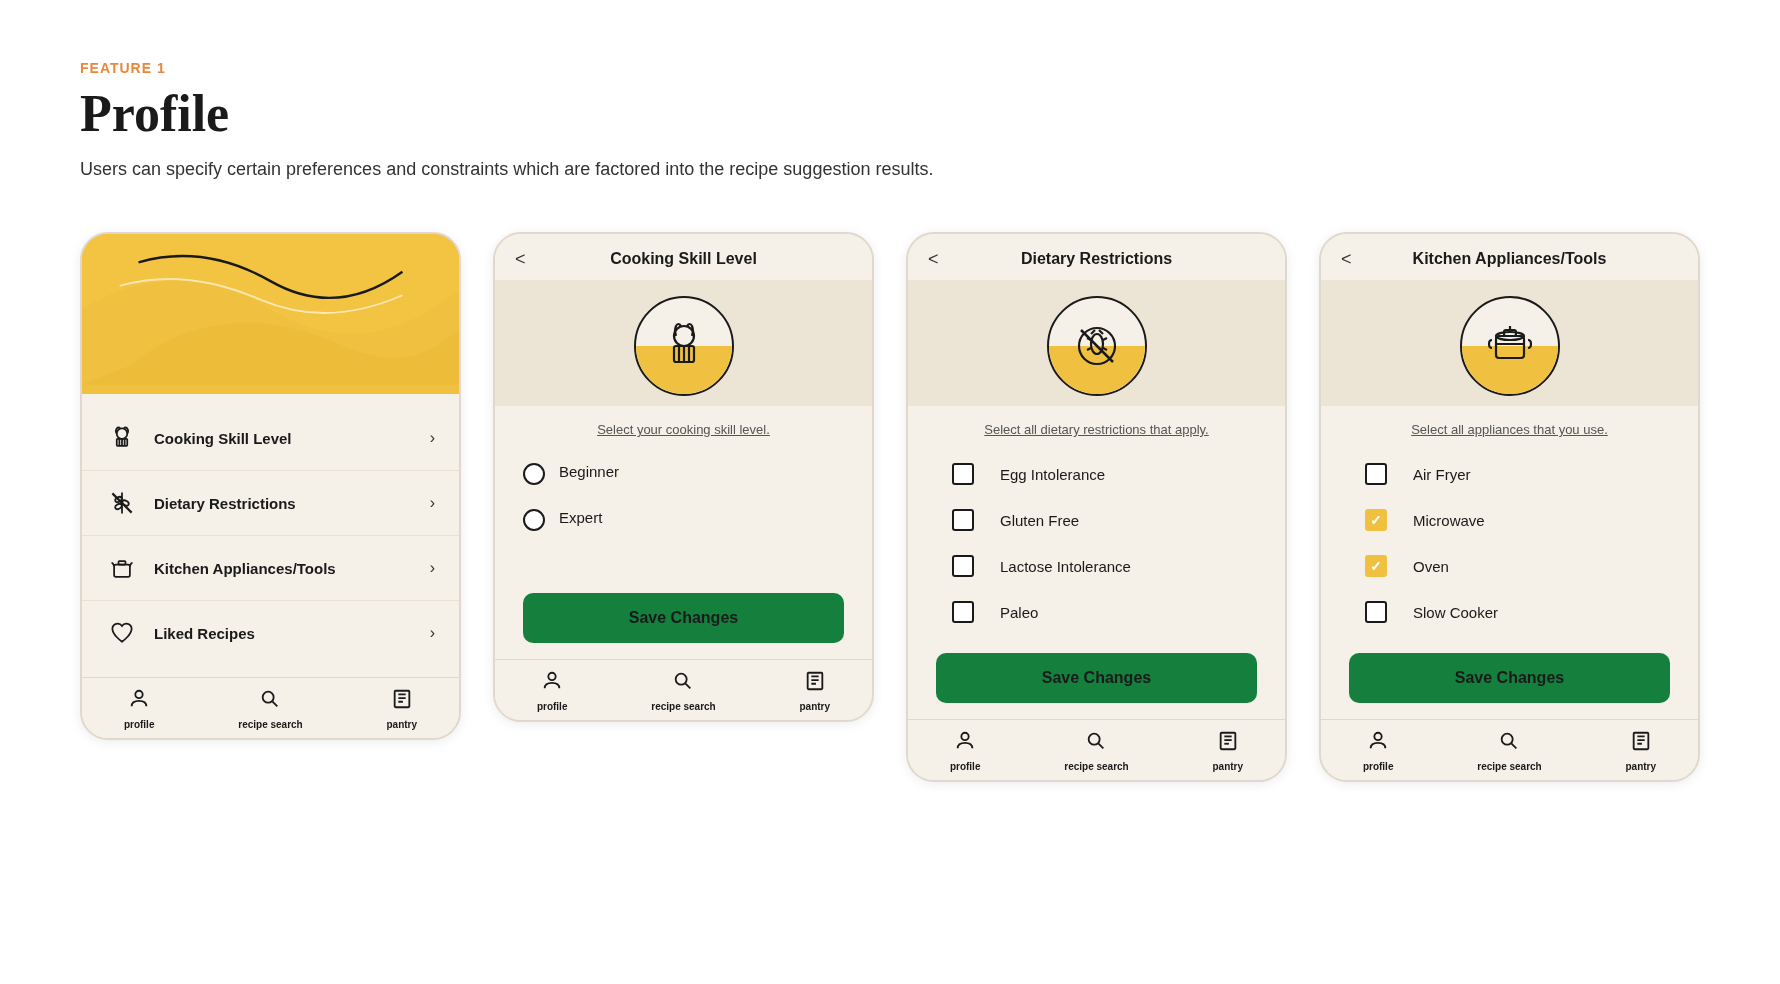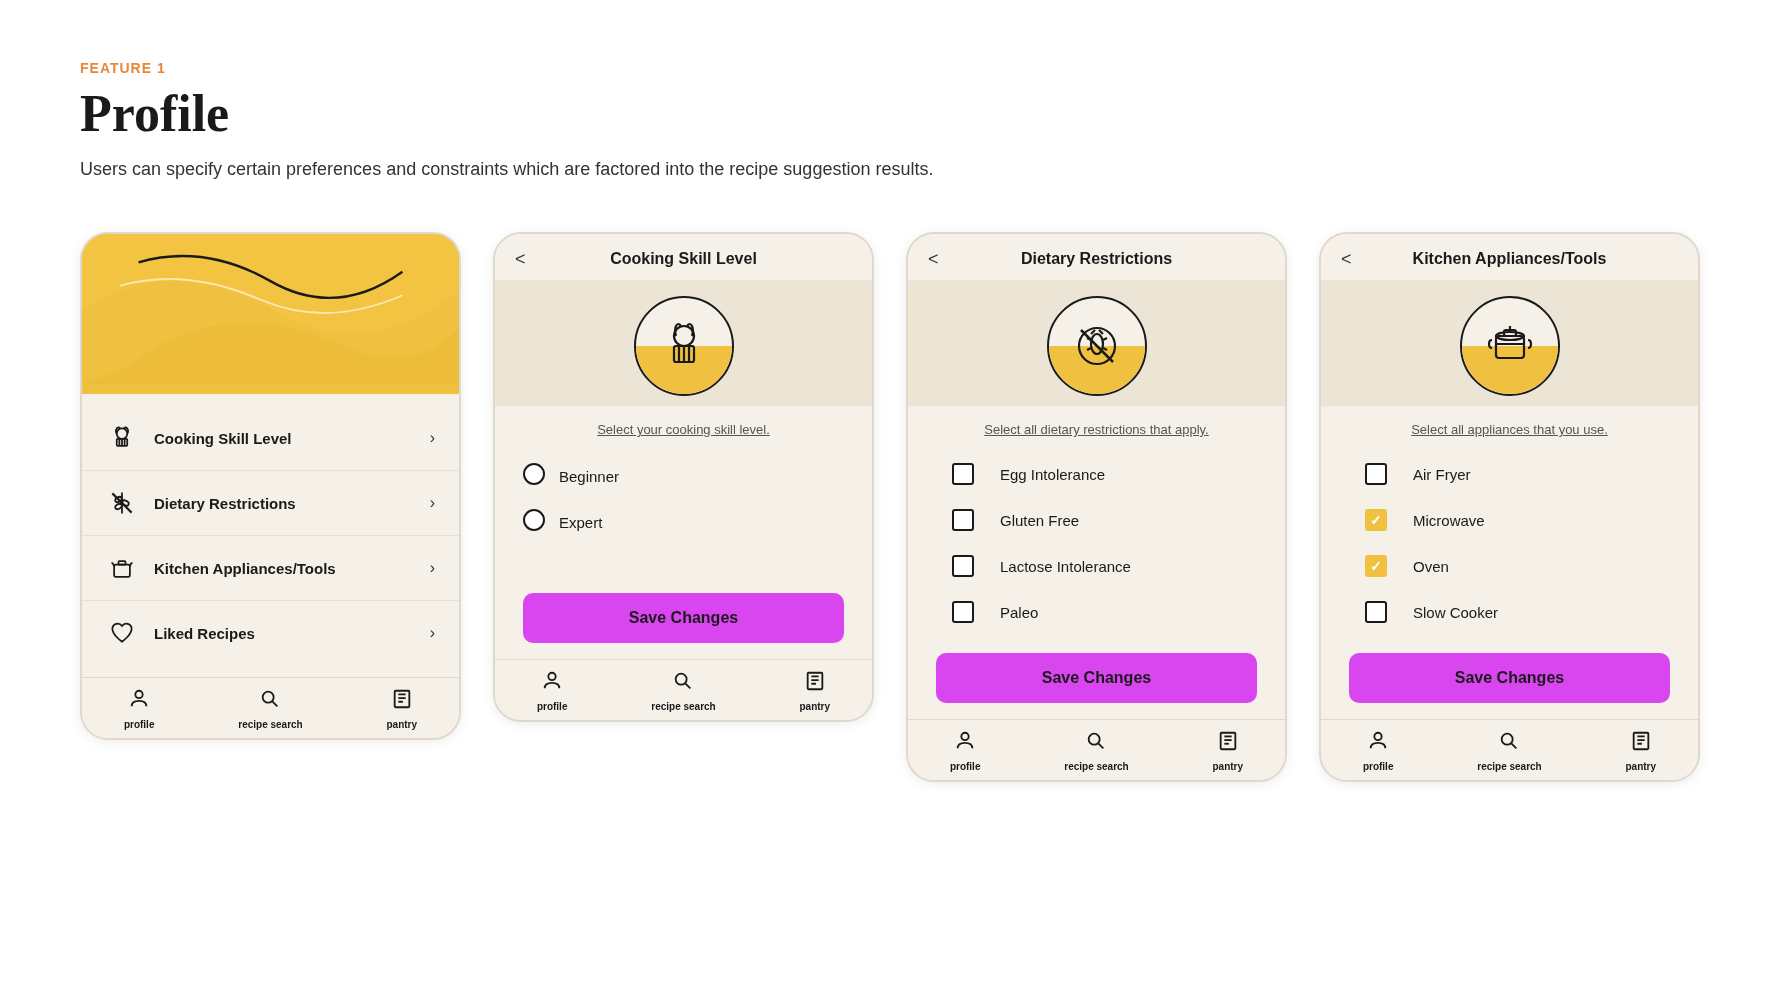--- a/index.html
+++ b/index.html
@@ -174,21 +174,21 @@
       font-size: 13px;
       color: #555;
       text-align: center;
       margin-bottom: 8px;
       text-decoration: underline;
     }
 
     
     .radio-option {
       display: flex;
-      align-items: flex-end;
+      align-items: flex-start;
       gap: 14px;
       padding: 6px 0;
       cursor: pointer;
     }
     .radio-circle {
       width: 22px;
       height: 22px;
       border-radius: 50%;
       border: 2px solid #1a1a1a;
       background: #fff;
@@ -223,21 +223,21 @@
     }
     .checkbox-sq.checked::after {
       content: '✓';
       font-size: 14px;
       color: #fff;
       font-weight: 700;
     }
 
     
     .save-btn {
-      background: #d946ef;
+      background: #15803d;
       border: none;
       border-radius: 10px;
       padding: 16px 0;
       font-size: 16px;
       font-weight: 700;
       color: #1a1a1a;
       cursor: pointer;
       width: 100%;
       margin-top: auto;
       text-align: center;

